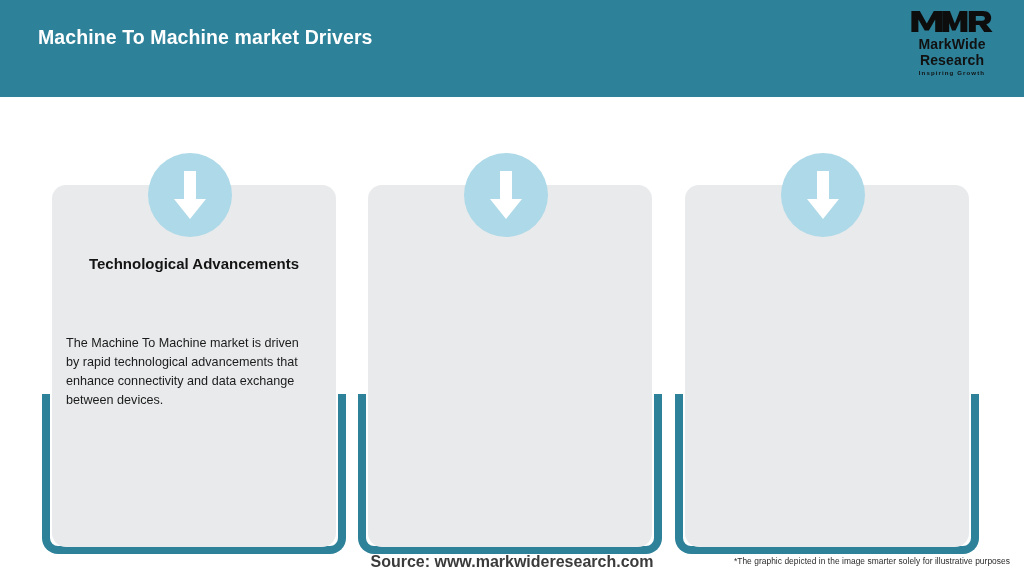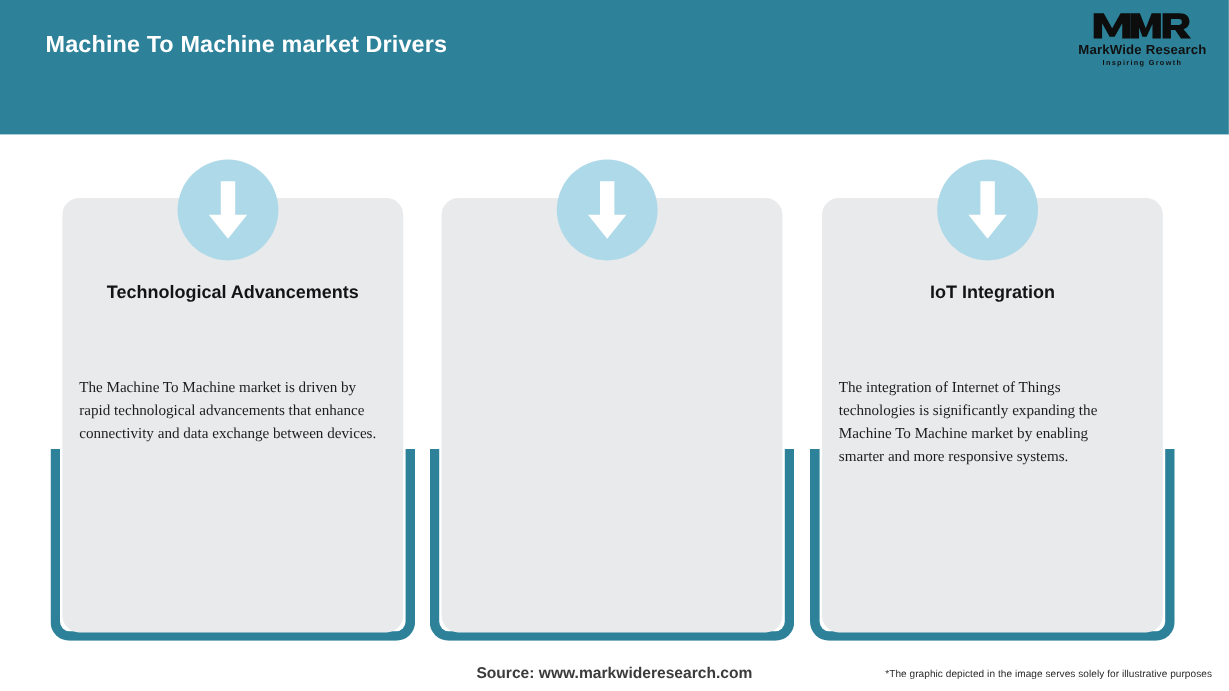--- a/index.html
+++ b/index.html
@@ -14,21 +14,21 @@
     overflow: hidden;
     font-family: "Liberation Sans", sans-serif;
     -webkit-font-smoothing: antialiased;
   }
 
   
   .header-bar {
     position: absolute;
     left: 0; top: 0;
     width: 1024px;
-    height: 112px;
+    height: 97px;
     background: #2d8199;
   }
   .header-title {
     position: absolute;
     left: 38px;
     top: 26px;
     font-size: 19.5px;
     font-weight: bold;
     color: #ffffff;
     letter-spacing: 0.1px;
@@ -44,40 +44,40 @@
     text-align: center;
   }
   .logo-mark {
     display: block;
     margin: 0 auto;
     width: 84px;
     height: 27px;
   }
   .logo-name {
     display: block;
-    font-size: 11px;
+    font-size: 14px;
     font-weight: bold;
     color: #111111;
     letter-spacing: 0.15px;
     margin-top: 1px;
   }
   .logo-tag {
     display: block;
     font-size: 6.1px;
     font-weight: bold;
     color: #111111;
     letter-spacing: 1.1px;
     margin-top: 1px;
   }
 
   
   .cards {
     position: absolute;
     left: 0;
-    top: 86px;
+    top: 106px;
     width: 1024px;
     height: 455px;
   }
   .card-unit {
     position: absolute;
     top: 0;
     width: 304px;
     height: 455px;
   }
   .card-unit.u1 { left: 42px; }
@@ -137,31 +137,30 @@
   }
   .card-body {
     position: absolute;
     left: 24px;
     top: 228px;
     width: 248px;
     font-size: 12.6px;
     color: #1b1b1b;
     line-height: 1.52;
     text-align: left;
-    font-family: Liberation Serif, serif;
   }
 
   
   .source-note {
     position: absolute;
     left: 0;
     top: 553px;
     width: 1024px;
     text-align: center;
-    font-size: 13px;
+    font-size: 16px;
     font-weight: bold;
     color: #3b3b3b;
   }
   .disclaimer {
     position: absolute;
     right: 14px;
     top: 556px;
     font-size: 8.4px;
     color: #2a2a2a;
     letter-spacing: 0.05px;
@@ -211,20 +210,18 @@
   </div>
 
   <div class="card-unit u3">
     <div class="bracket"></div>
     <div class="panel"></div>
     <div class="icon-circle">
       <svg class="arrow-svg" width="38" height="52" viewBox="0 0 38 52">
         <path d="M13 2 L25 2 L25 30 L35 30 L19 50 L3 30 L13 30 Z" fill="#ffffff"></path>
       </svg>
     </div>
-    <div class="card-title">IoT Integration</div>
-    <div class="card-body">The integration of Internet of Things technologies is significantly expanding the Machine To Machine market by enabling smarter and more responsive systems.</div>
   </div>
 
 </div>
 
 <div class="source-note">Source: www.markwideresearch.com</div>
-<div class="disclaimer">*The graphic depicted in the image serves solely for illustrative purposes</div>
+<div class="disclaimer">*The graphic depicted in the image smarter solely for illustrative purposes</div>
 
 </body></html>

